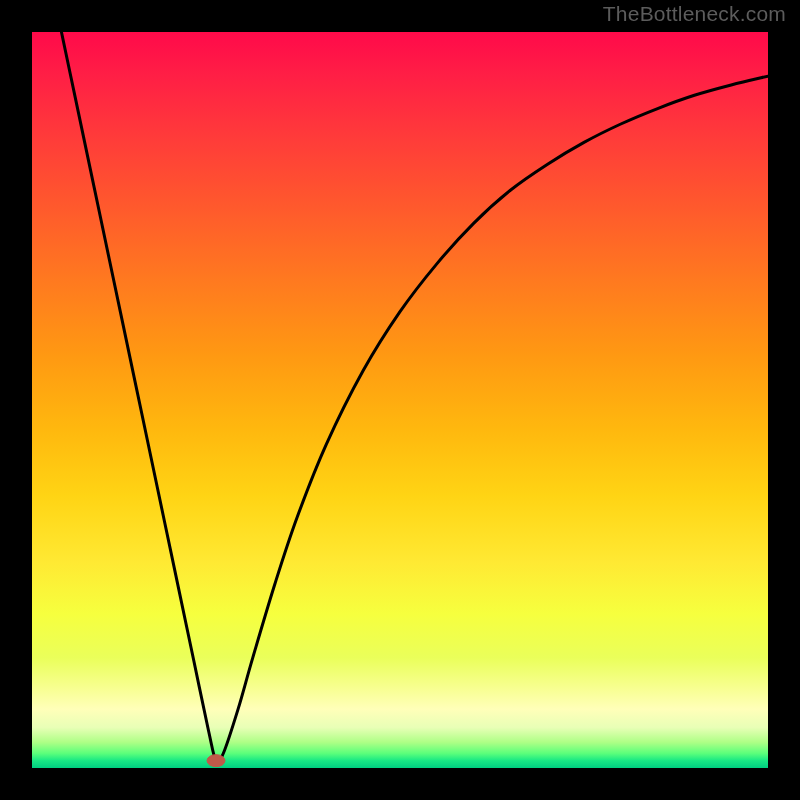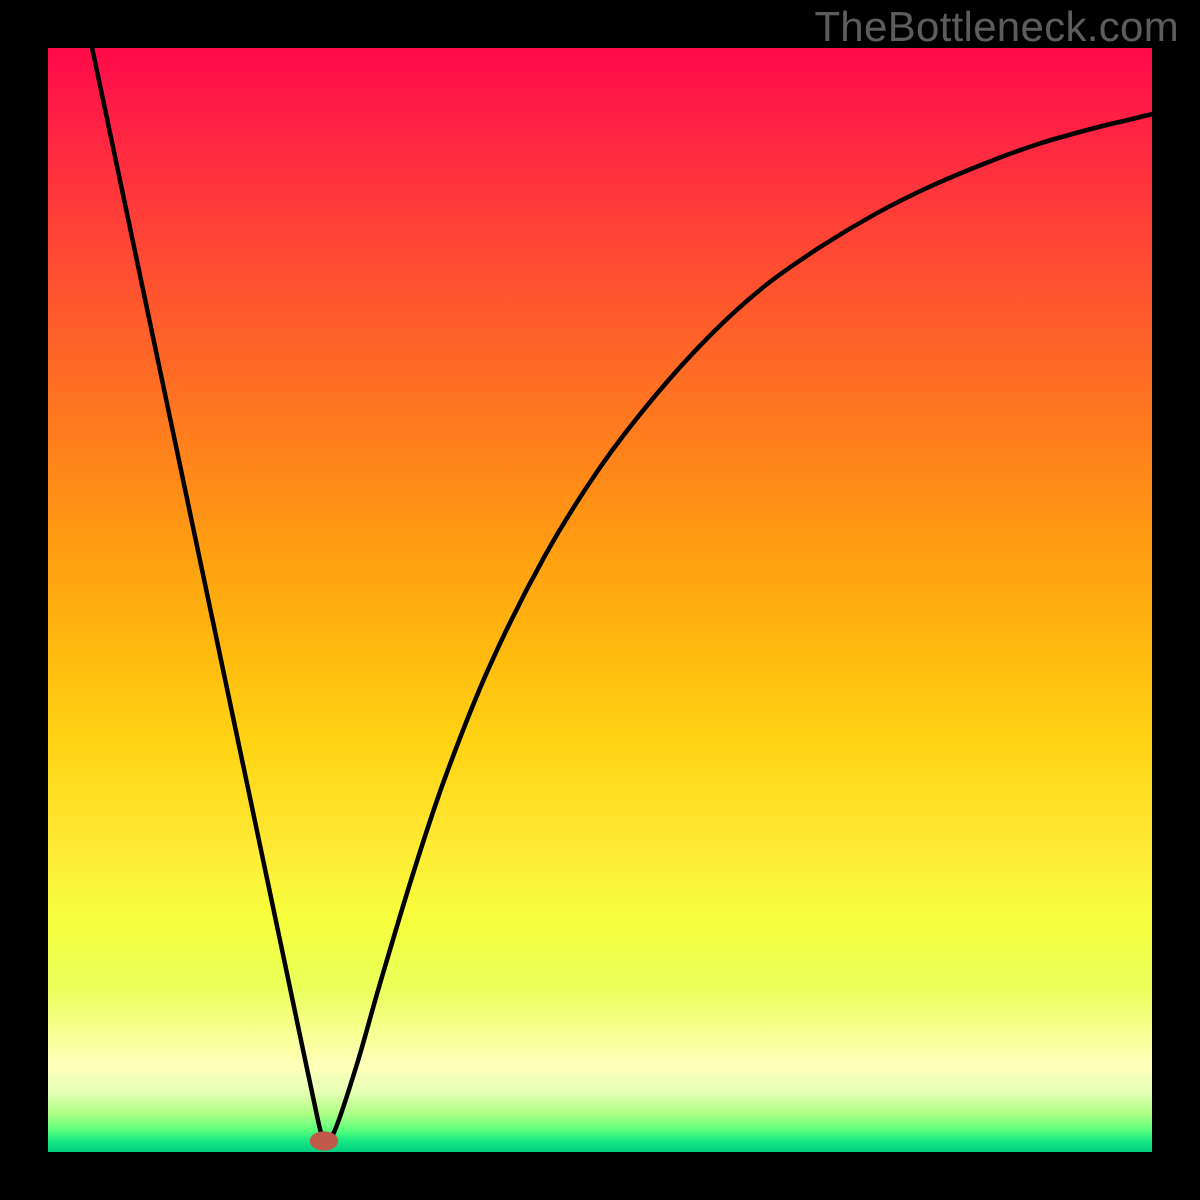--- a/index.html
+++ b/index.html
@@ -15,21 +15,21 @@
     position: relative;
     width: 800px;
     height: 800px;
     background: #000;
   }
   .watermark {
     position: absolute;
     top: 2px;
     right: 14px;
     color: #5c5c5c;
-    font-size: 28px;
+    font-size: 21px;
     font-weight: 500;
     letter-spacing: 0.2px;
     z-index: 10;
   }
   .plot {
     position: absolute;
     left: 32px;
     top: 32px;
     width: 736px;
     height: 736px;

